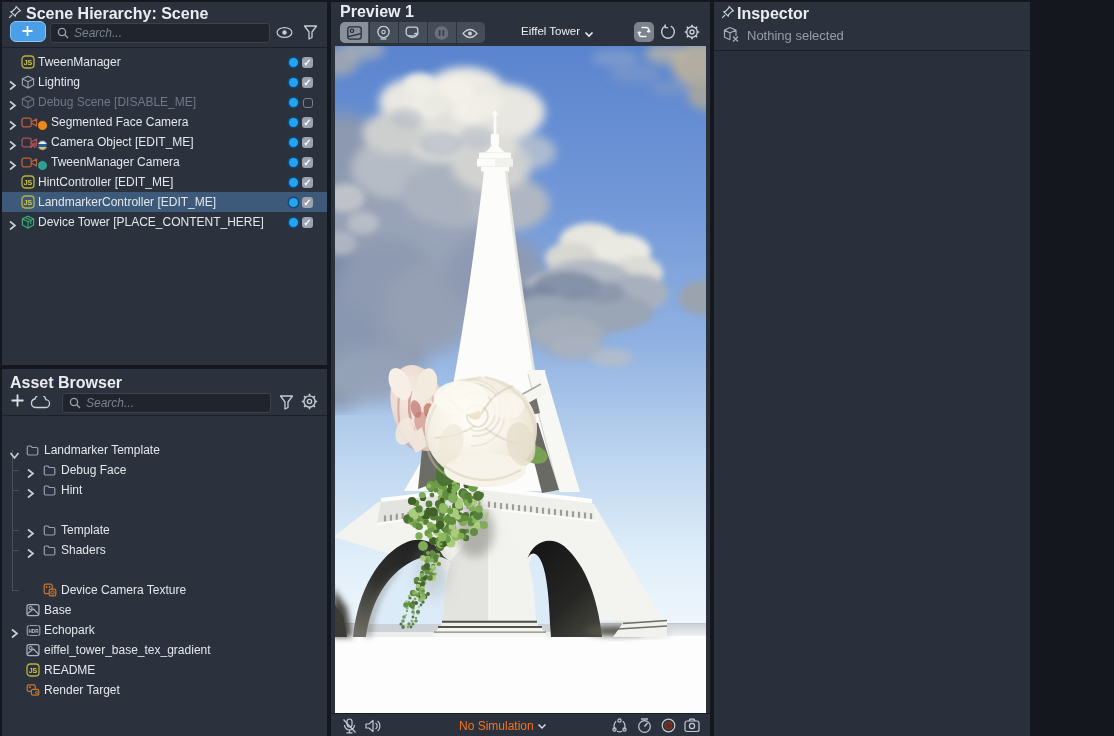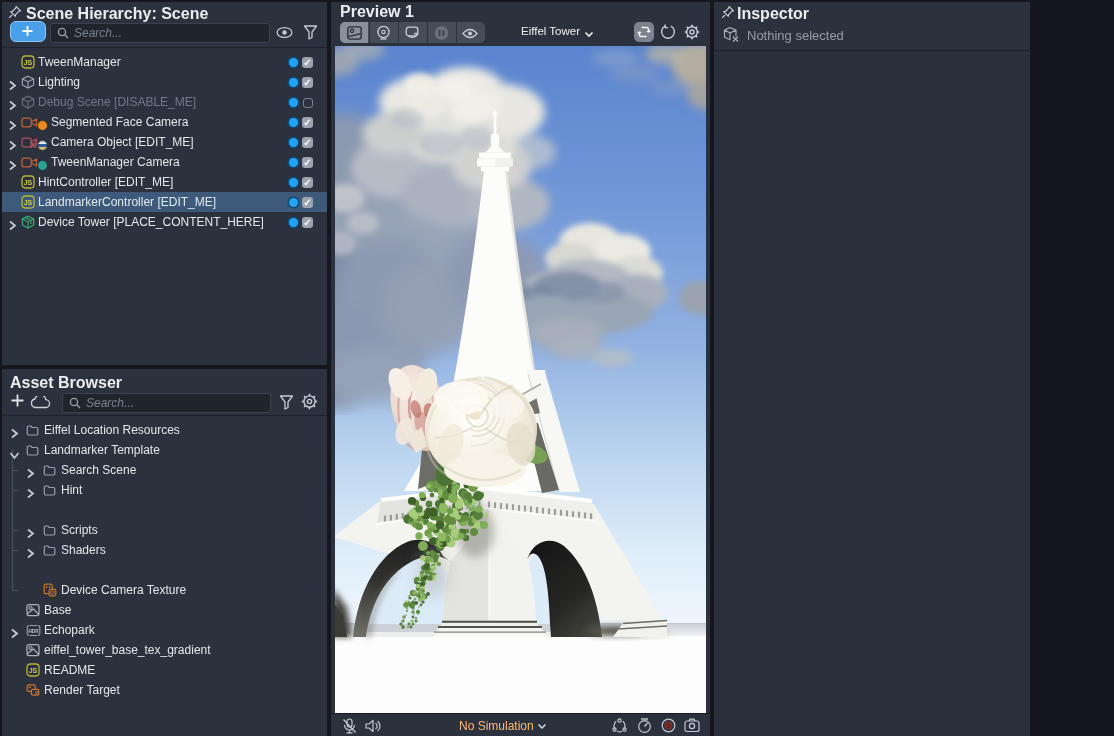--- a/index.html
+++ b/index.html
@@ -205,67 +205,58 @@
         <circle cx="8.5" cy="8.5" r="5.6" fill="none" stroke="#c6ccd3" stroke-width="1.4"></circle>
         <circle cx="8.5" cy="8.5" r="2.1" fill="none" stroke="#c6ccd3" stroke-width="1.4"></circle>
         <g stroke="#c6ccd3" stroke-width="1.6">
           <path d="M8.5 0.8v2.4M8.5 13.8v2.4M0.8 8.5h2.4M13.8 8.5h2.4M3.05 3.05l1.7 1.7M12.25 12.25l1.7 1.7M13.95 3.05l-1.7 1.7M4.75 12.25l-1.7 1.7"></path>
         </g>
       </svg>
   </div>
   <div class="abs" style="left:0;top:46px;height:1px;right:0;background:#1c212a;"></div>
   <div class="abs" style="left:0;top:49px;right:0;height:318px;" id="assettree">
       <div class="abs" style="left:10px;top:32px;width:1px;height:140px;background:#4a525e"></div>
-      <div class="row" style="top:2px;">
-        <span class="abs" style="left:8px;top:5px"><svg width="9" height="11" viewBox="0 0 9 11">
-            <path d="M2 1.5 L7 5.5 L2 9.5" fill="none" stroke="#c8cdd4" stroke-width="1.7"></path>
-          </svg></span>
-        <span class="abs" style="left:24px;top:3px"><svg width="13" height="13" viewBox="0 0 13 13">
-            <path d="M1.3 3.2 a1.2 1.2 0 0 1 1.2 -1.2 H4.8 l1.4 1.5 H10.6 a1.2 1.2 0 0 1 1.2 1.2 V9.8 a1.2 1.2 0 0 1 -1.2 1.2 H2.5 a1.2 1.2 0 0 1 -1.2 -1.2 Z" fill="none" stroke="#96a0ae" stroke-width="1.2"></path>
-          </svg></span>
-        <span class="rtext" style="position:absolute;left:42px;top:3px">Eiffel Location Resources</span>
-      </div>
       <div class="row" style="top:22px;">
         <span class="abs" style="left:7px;top:6px"><svg width="11" height="9" viewBox="0 0 11 9">
             <path d="M1.5 2 L5.5 7 L9.5 2" fill="none" stroke="#c8cdd4" stroke-width="1.7"></path>
           </svg></span>
         <span class="abs" style="left:24px;top:3px"><svg width="13" height="13" viewBox="0 0 13 13">
             <path d="M1.3 3.2 a1.2 1.2 0 0 1 1.2 -1.2 H4.8 l1.4 1.5 H10.6 a1.2 1.2 0 0 1 1.2 1.2 V9.8 a1.2 1.2 0 0 1 -1.2 1.2 H2.5 a1.2 1.2 0 0 1 -1.2 -1.2 Z" fill="none" stroke="#96a0ae" stroke-width="1.2"></path>
           </svg></span>
         <span class="rtext" style="position:absolute;left:42px;top:3px">Landmarker Template</span>
       </div>
       <div class="row" style="top:42px;">
         <span class="abs" style="left:10px;top:10px;width:7px;height:1px;background:#4a525e"></span>
         <span class="abs" style="left:24px;top:5px"><svg width="9" height="11" viewBox="0 0 9 11">
             <path d="M2 1.5 L7 5.5 L2 9.5" fill="none" stroke="#c8cdd4" stroke-width="1.7"></path>
           </svg></span>
         <span class="abs" style="left:41px;top:3px"><svg width="13" height="13" viewBox="0 0 13 13">
             <path d="M1.3 3.2 a1.2 1.2 0 0 1 1.2 -1.2 H4.8 l1.4 1.5 H10.6 a1.2 1.2 0 0 1 1.2 1.2 V9.8 a1.2 1.2 0 0 1 -1.2 1.2 H2.5 a1.2 1.2 0 0 1 -1.2 -1.2 Z" fill="none" stroke="#96a0ae" stroke-width="1.2"></path>
           </svg></span>
-        <span class="rtext" style="position:absolute;left:59px;top:3px">Search Scene</span>
+        <span class="rtext" style="position:absolute;left:59px;top:3px">Debug Face</span>
       </div>
       <div class="row" style="top:62px;">
         <span class="abs" style="left:10px;top:10px;width:7px;height:1px;background:#4a525e"></span>
         <span class="abs" style="left:24px;top:5px"><svg width="9" height="11" viewBox="0 0 9 11">
             <path d="M2 1.5 L7 5.5 L2 9.5" fill="none" stroke="#c8cdd4" stroke-width="1.7"></path>
           </svg></span>
         <span class="abs" style="left:41px;top:3px"><svg width="13" height="13" viewBox="0 0 13 13">
             <path d="M1.3 3.2 a1.2 1.2 0 0 1 1.2 -1.2 H4.8 l1.4 1.5 H10.6 a1.2 1.2 0 0 1 1.2 1.2 V9.8 a1.2 1.2 0 0 1 -1.2 1.2 H2.5 a1.2 1.2 0 0 1 -1.2 -1.2 Z" fill="none" stroke="#96a0ae" stroke-width="1.2"></path>
           </svg></span>
         <span class="rtext" style="position:absolute;left:59px;top:3px">Hint</span>
       </div>
       <div class="row" style="top:102px;">
         <span class="abs" style="left:10px;top:10px;width:7px;height:1px;background:#4a525e"></span>
         <span class="abs" style="left:24px;top:5px"><svg width="9" height="11" viewBox="0 0 9 11">
             <path d="M2 1.5 L7 5.5 L2 9.5" fill="none" stroke="#c8cdd4" stroke-width="1.7"></path>
           </svg></span>
         <span class="abs" style="left:41px;top:3px"><svg width="13" height="13" viewBox="0 0 13 13">
             <path d="M1.3 3.2 a1.2 1.2 0 0 1 1.2 -1.2 H4.8 l1.4 1.5 H10.6 a1.2 1.2 0 0 1 1.2 1.2 V9.8 a1.2 1.2 0 0 1 -1.2 1.2 H2.5 a1.2 1.2 0 0 1 -1.2 -1.2 Z" fill="none" stroke="#96a0ae" stroke-width="1.2"></path>
           </svg></span>
-        <span class="rtext" style="position:absolute;left:59px;top:3px">Scripts</span>
+        <span class="rtext" style="position:absolute;left:59px;top:3px">Template</span>
       </div>
       <div class="row" style="top:122px;">
         <span class="abs" style="left:10px;top:10px;width:7px;height:1px;background:#4a525e"></span>
         <span class="abs" style="left:24px;top:5px"><svg width="9" height="11" viewBox="0 0 9 11">
             <path d="M2 1.5 L7 5.5 L2 9.5" fill="none" stroke="#c8cdd4" stroke-width="1.7"></path>
           </svg></span>
         <span class="abs" style="left:41px;top:3px"><svg width="13" height="13" viewBox="0 0 13 13">
             <path d="M1.3 3.2 a1.2 1.2 0 0 1 1.2 -1.2 H4.8 l1.4 1.5 H10.6 a1.2 1.2 0 0 1 1.2 1.2 V9.8 a1.2 1.2 0 0 1 -1.2 1.2 H2.5 a1.2 1.2 0 0 1 -1.2 -1.2 Z" fill="none" stroke="#96a0ae" stroke-width="1.2"></path>
           </svg></span>
         <span class="rtext" style="position:absolute;left:59px;top:3px">Shaders</span>
@@ -914,21 +905,21 @@
   <div class="abs" id="pvbottom" style="left:0;top:713px;right:0;height:23px;border-top:1px solid #171c22;">
       <svg class="abs" style="left:11px;top:4px" width="15" height="16" viewBox="0 0 15 16">
         <rect x="5" y="1" width="5" height="8" rx="2.5" fill="none" stroke="#c3c9d1" stroke-width="1.2"></rect>
         <path d="M2.5 7 a5 5 0 0 0 10 0 M7.5 12 v2.5 M4.5 14.8 h6" fill="none" stroke="#c3c9d1" stroke-width="1.2"></path>
         <path d="M1.5 1.5 L13.5 14.5" stroke="#c3c9d1" stroke-width="1.3"></path>
       </svg>
       <svg class="abs" style="left:34px;top:5px" width="16" height="14" viewBox="0 0 16 14">
         <path d="M1 5 h3 l4 -3.6 v11.2 l-4 -3.6 h-3 Z" fill="none" stroke="#c3c9d1" stroke-width="1.2" stroke-linejoin="round"></path>
         <path d="M10.5 4 a3.5 3.5 0 0 1 0 6 M12.5 2 a6.3 6.3 0 0 1 0 10" fill="none" stroke="#c3c9d1" stroke-width="1.2"></path>
       </svg>
-      <div class="abs" style="left:128px;top:5px;font-size:12px;color:#fdba74;">No Simulation</div>
+      <div class="abs" style="left:128px;top:5px;font-size:12px;color:#f97316;">No Simulation</div>
       <svg class="abs" style="left:206px;top:9px" width="10" height="7" viewBox="0 0 10 7">
         <path d="M1.5 1.5 L5 5 L8.5 1.5" fill="none" stroke="#d8dce1" stroke-width="1.5"></path>
       </svg>
       <svg class="abs" style="left:281px;top:4px" width="15" height="15" viewBox="0 0 15 15">
         <path d="M3.2 11.5 a6 6 0 0 1 1 -8.2 M11.8 11.5 a6 6 0 0 0 -1 -8.2 M5 13.2 a6 6 0 0 0 5 0" fill="none" stroke="#c3c9d1" stroke-width="1.2"></path>
         <circle cx="7.5" cy="2.5" r="1.6" fill="none" stroke="#c3c9d1" stroke-width="1.2"></circle>
         <circle cx="2.5" cy="11.5" r="1.6" fill="none" stroke="#c3c9d1" stroke-width="1.2"></circle>
         <circle cx="12.5" cy="11.5" r="1.6" fill="none" stroke="#c3c9d1" stroke-width="1.2"></circle>
       </svg>
       <svg class="abs" style="left:306px;top:4px" width="15" height="15" viewBox="0 0 15 15">

